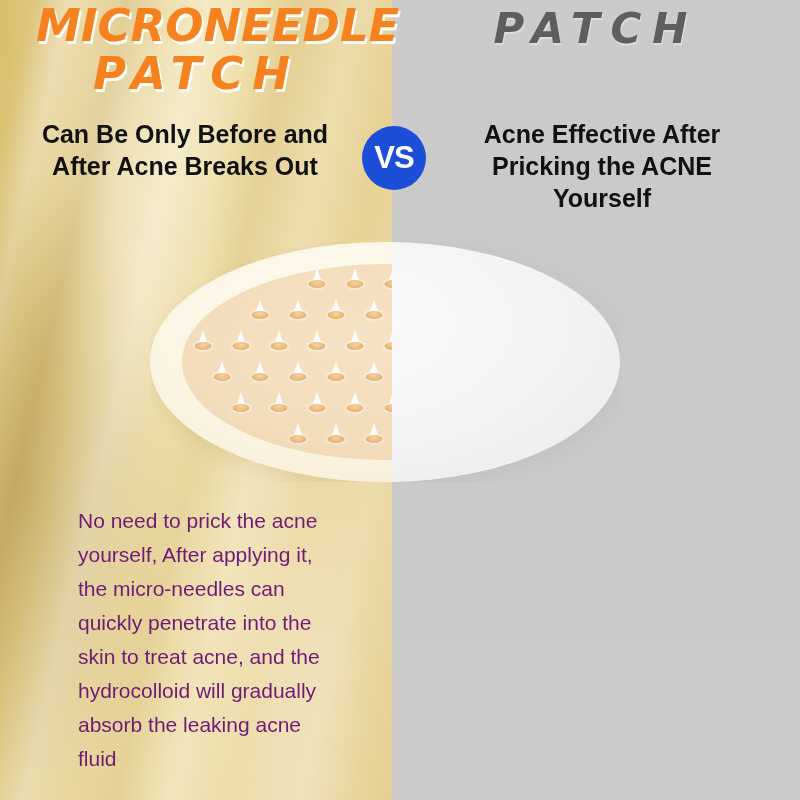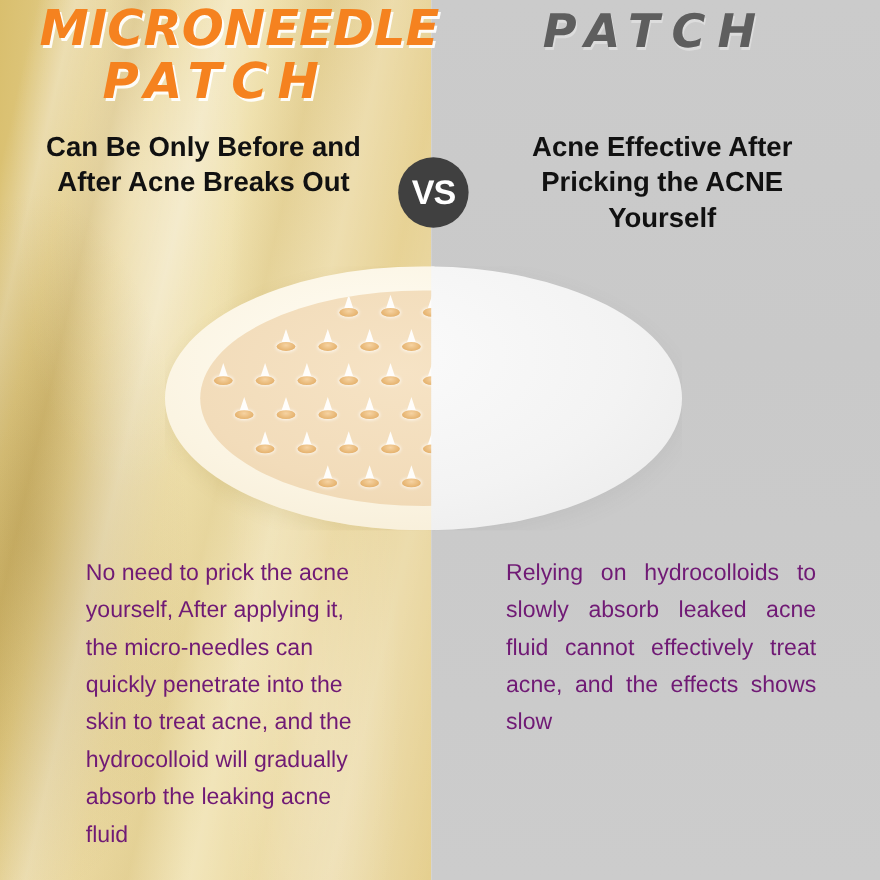--- a/index.html
+++ b/index.html
@@ -102,25 +102,25 @@
     color: #111;
     pointer-events: none;
   }
   .headline-left  { left: 40px;  width: 290px; }
   .headline-right { left: 452px; width: 300px; }
 
   
   .vs-badge {
     position: absolute;
     left: 362px;
-    top: 143px;
+    top: 126px;
     width: 64px;
     height: 64px;
     border-radius: 50%;
-    background: #404040;
+    background: #1d4ed8;
     color: #fff;
     font-weight: 700;
     font-size: 31px;
     letter-spacing: -1px;
     display: flex;
     align-items: center;
     justify-content: center;
     z-index: 6;
   }
 
@@ -375,15 +375,14 @@
       </div>
     </div>
 
     <div class="patch-right-wrap">
       <div class="patch-right-oval"></div>
     </div>
 
   </div>
 
   <div class="body-copy body-left">No need to prick the acne yourself, After applying it, the micro-needles can quickly penetrate into the skin to treat acne, and the hydrocolloid will gradually absorb the leaking acne fluid</div>
-  <div class="body-copy body-right">Relying on hydrocolloids to slowly absorb leaked acne fluid cannot effectively treat acne, and the effects shows slow</div>
 
 </div>
 
 </body></html>

